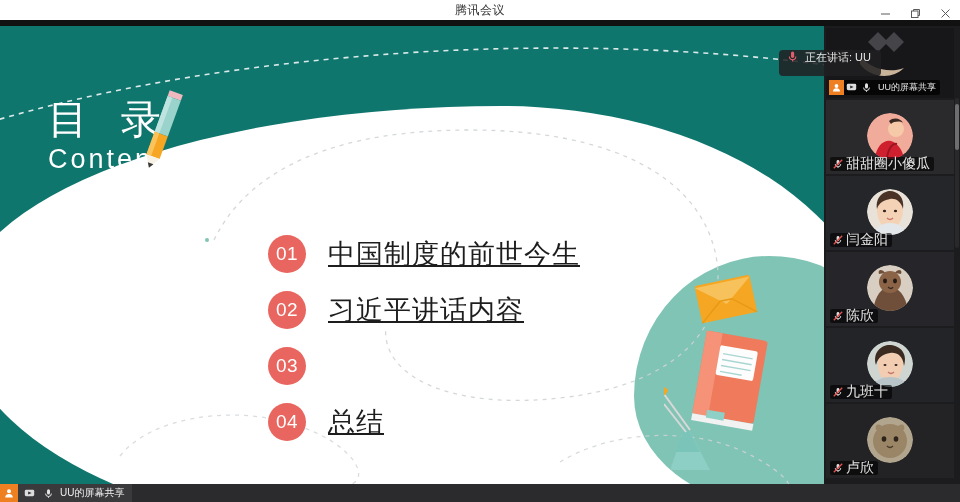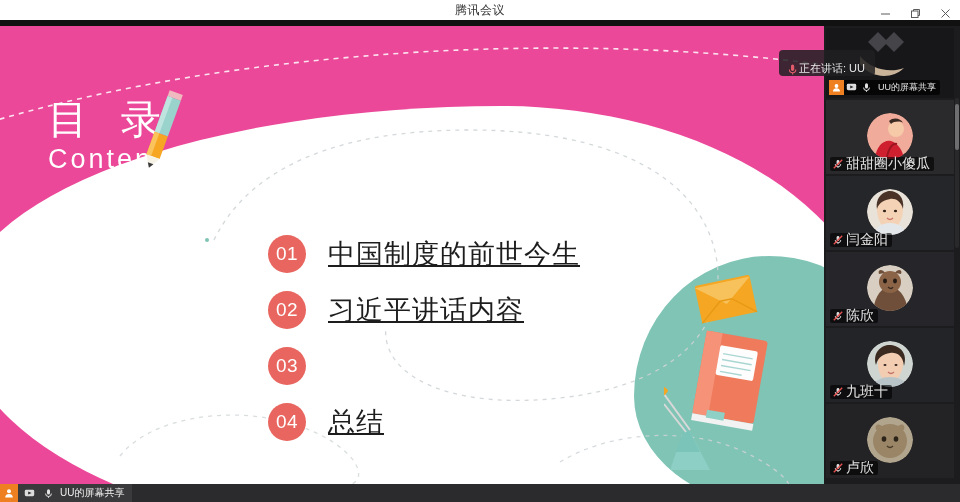--- a/index.html
+++ b/index.html
@@ -26,21 +26,21 @@
   }
   .winbtn {
     width: 30px; height: 26px; display: flex; align-items: center; justify-content: center;
     color: #5a5a5a; font-size: 12px; line-height: 1;
   }
   .winbtn svg { display: block; }
 
   
   .stage {
     position: absolute; left: 0; top: 26px; width: 824px; height: 458px;
-    background: #ec4899; overflow: hidden;
+    background: #0f766e; overflow: hidden;
   }
   .slide { position: absolute; inset: 0; }
 
   
   .blob {
     position: absolute; left: -40px; top: 80px;
     width: 920px; height: 430px;
     background: #ffffff;
     border-radius: 60% 42% 52% 48% / 48% 58% 42% 52%;
   }
@@ -93,21 +93,21 @@
   
   .deco { position: absolute; right: 10px; bottom: 0; width: 150px; height: 210px; }
 
   
   .dot { position: absolute; left: 205px; top: 212px; width: 4px; height: 4px; border-radius: 50%; background: #7fc4b5; }
 
   
   .speaking-chip {
     position: absolute; left: 779px; top: 50px; height: 26px;
     background: rgba(32,32,34,.86); border-radius: 4px;
-    display: flex; align-items: flex-end; padding: 0 10px 0 7px;
+    display: flex; align-items: flex-start; gap: 6px; padding: 0 10px 0 7px;
     z-index: 40; white-space: nowrap;
   }
   .speaking-chip .mic-red { width: 13px; height: 13px; flex: 0 0 auto; }
   .speaking-chip .txt { font-size: 11px; color: #e8e8e8; }
 
   
   .sidebar {
     position: absolute; left: 824px; top: 26px; width: 136px; height: 458px;
     background: #1c1c1e; overflow: hidden;
   }

